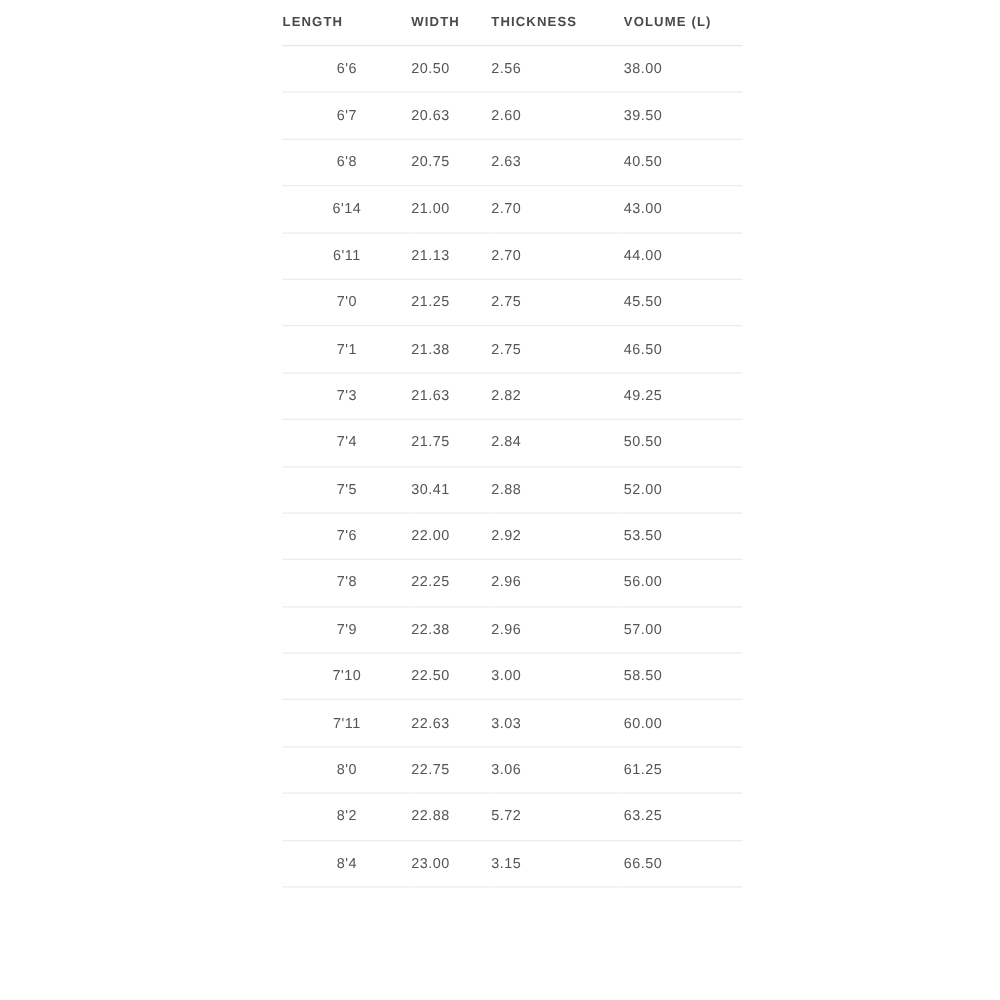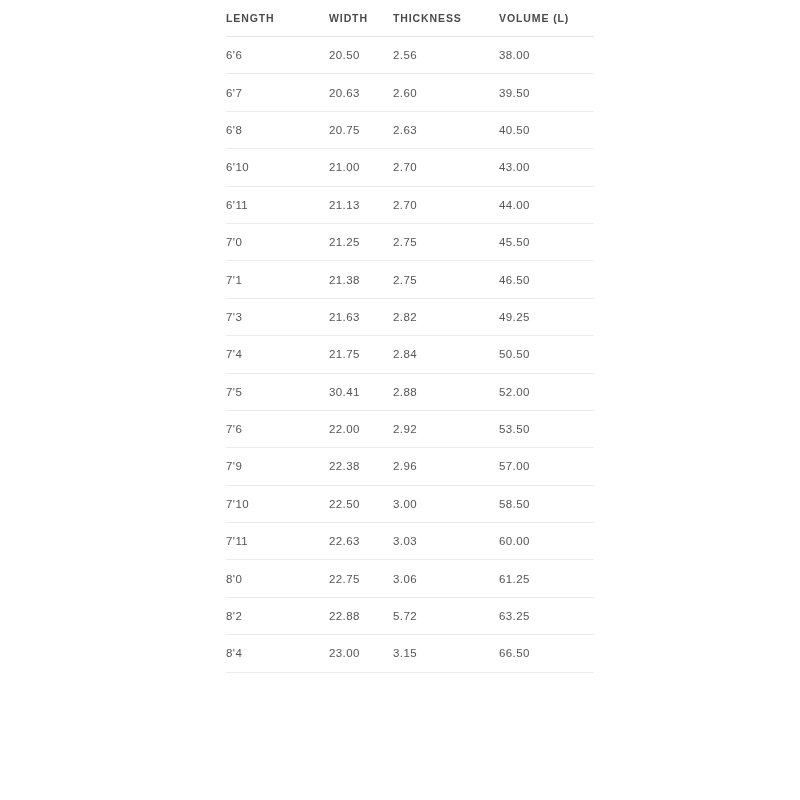--- a/index.html
+++ b/index.html
@@ -59,20 +59,21 @@
     height: 36.4px;
     vertical-align: middle;
     border-bottom: 1px solid #ececec;
     white-space: nowrap;
   }
   table.spec-table tbody tr:last-child td {
     border-bottom: 1px solid #ececec;
   }
   .cell-strong {
     color: #4f4f4f;
+    text-align: center;
   }
 </style>
 </head>
 <body>
 
 <div class="page">
   <div class="table-wrap">
     <table class="spec-table">
       <colgroup>
         <col class="c-length">
@@ -101,21 +102,21 @@
           <td>2.60</td>
           <td>39.50</td>
         </tr>
         <tr>
           <td class="cell-strong">6'8</td>
           <td>20.75</td>
           <td>2.63</td>
           <td>40.50</td>
         </tr>
         <tr>
-          <td class="cell-strong">6'10</td>
+          <td class="cell-strong">6'14</td>
           <td>21.00</td>
           <td>2.70</td>
           <td>43.00</td>
         </tr>
         <tr>
           <td class="cell-strong">6'11</td>
           <td>21.13</td>
           <td>2.70</td>
           <td>44.00</td>
         </tr>
@@ -147,20 +148,26 @@
           <td class="cell-strong">7'5</td>
           <td>30.41</td>
           <td>2.88</td>
           <td>52.00</td>
         </tr>
         <tr>
           <td class="cell-strong">7'6</td>
           <td>22.00</td>
           <td>2.92</td>
           <td>53.50</td>
+        </tr>
+        <tr>
+          <td class="cell-strong">7'8</td>
+          <td>22.25</td>
+          <td>2.96</td>
+          <td>56.00</td>
         </tr>
         <tr>
           <td class="cell-strong">7'9</td>
           <td>22.38</td>
           <td>2.96</td>
           <td>57.00</td>
         </tr>
         <tr>
           <td class="cell-strong">7'10</td>
           <td>22.50</td>

